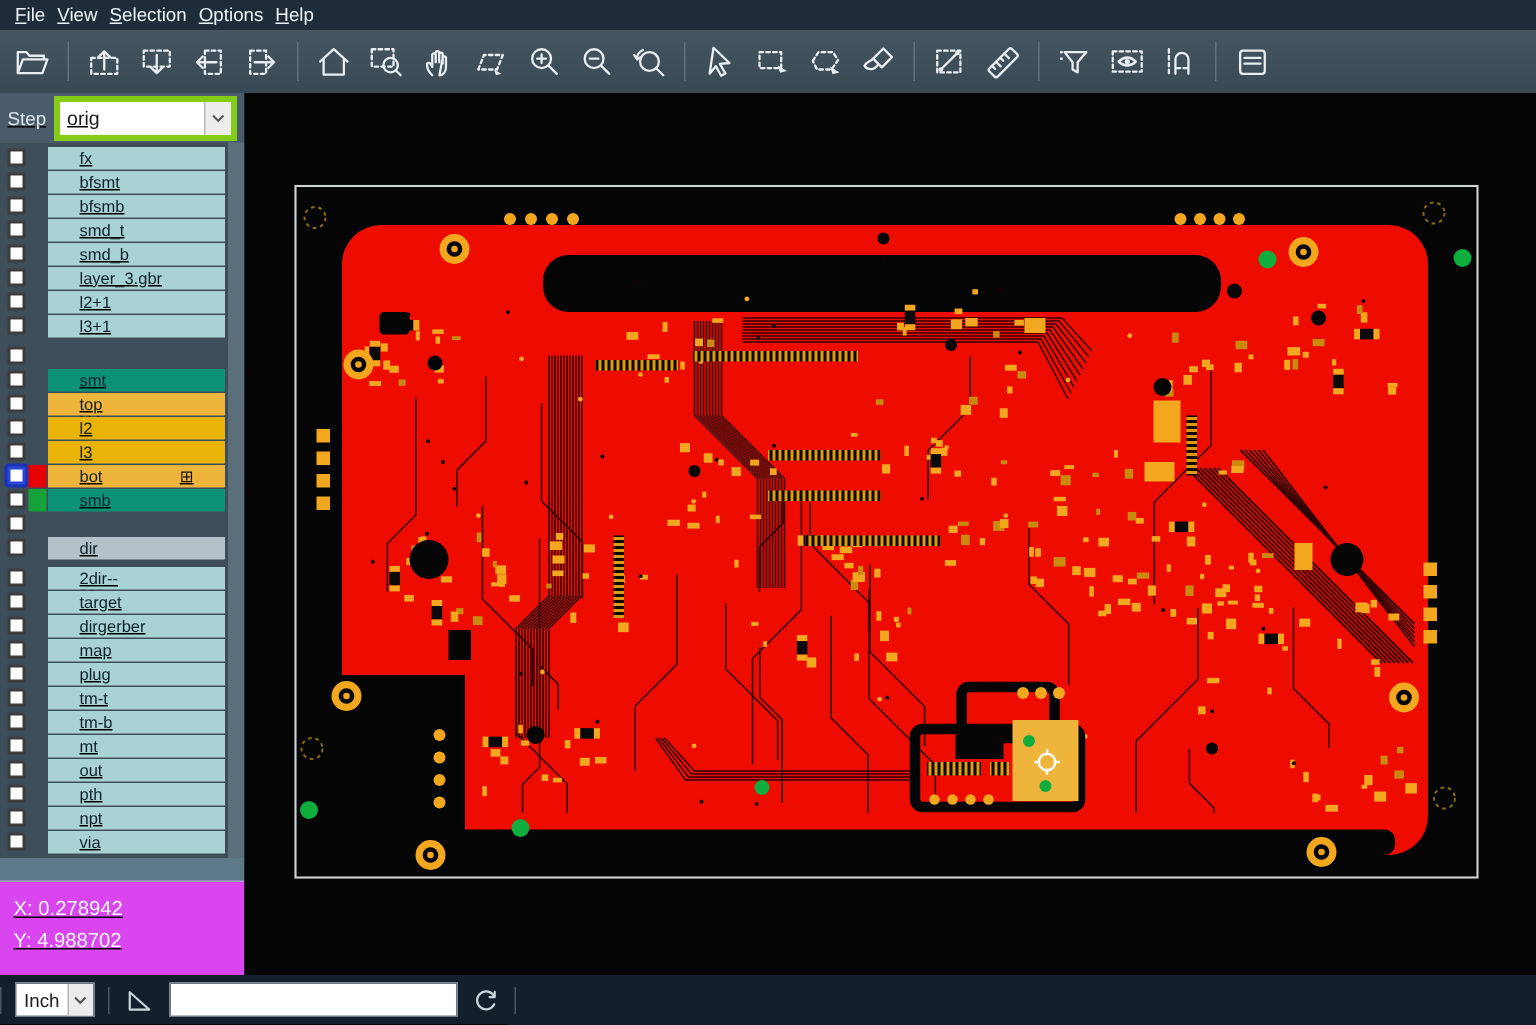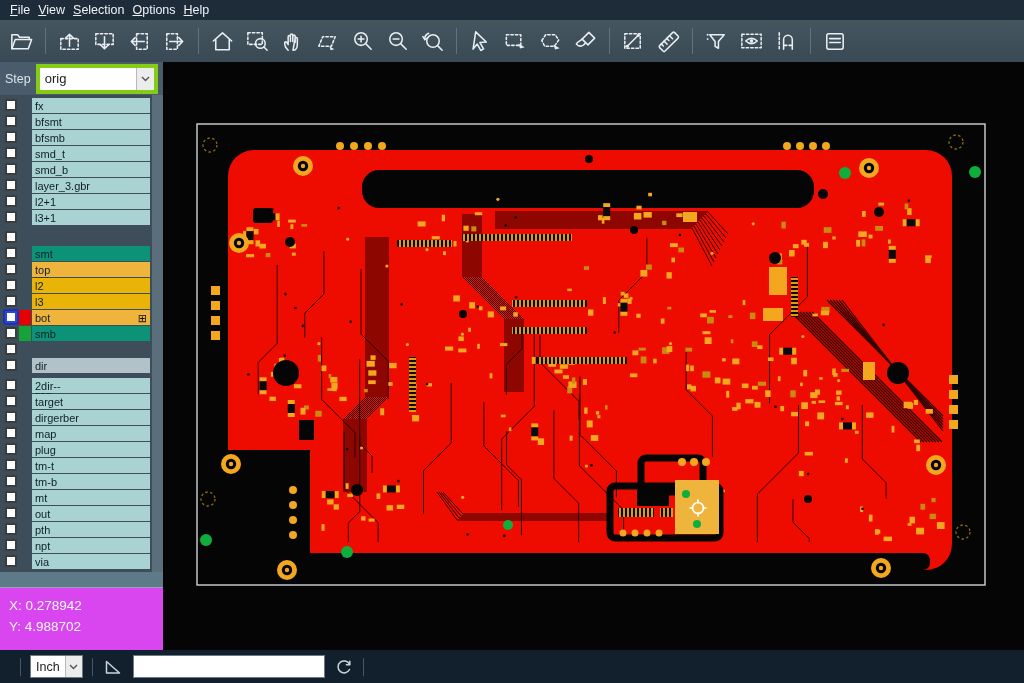--- a/index.html
+++ b/index.html
@@ -11,55 +11,55 @@
   .menu-item{display:inline-block;color:#eef3f6;font-size:12.5px;cursor:default;}
   .menu-item::first-letter{text-decoration:underline;}
   
   .toolbar{height:42px;flex:none;background:linear-gradient(#45565f,#394955);
            display:flex;align-items:center;padding:0 4px;}
   .tool{width:35px;height:36px;background:transparent;border:none;display:flex;
         align-items:center;justify-content:center;padding:0;}
   .tool svg{stroke:#e8eef2;fill:none;stroke-width:1.6;stroke-linecap:round;stroke-linejoin:round;}
   .tsep{width:1px;height:26px;background:#61727e;margin:0 6px;flex:none;}
   
-  .main{flex:1;display:flex;min-height:0;}
+  .main{flex:1;display:flex;min-height:0;text-decoration:underline;}
   .sidebar{width:163px;flex:none;background:#5e7a88;display:flex;flex-direction:column;}
   .step-row{height:33px;flex:none;background:#4a5c6b;display:flex;align-items:center;
             padding:0 5px;gap:5px;}
   .step-label{color:#dce4e9;font-size:12.5px;}
   .step-select{flex:1;height:22px;background:#fff;display:flex;align-items:center;
                border:4px solid #84cc16;}
   .step-val{flex:1;font-size:13px;color:#1c1c1c;padding-left:5px;}
   .step-chev{width:17px;height:100%;background:#ececec;border-left:1px solid #b9b9b9;
              display:flex;align-items:center;justify-content:center;}
   
   .layer-list{position:relative;background:#3e4d5a;padding:3px 13px 2px 3px;flex:none;}
   .scroll-track{position:absolute;top:0;right:0;bottom:0;width:11px;background:#5b6e7c;}
   .layer-group{margin-bottom:5px;}
   .layer-group:last-child{margin-bottom:0;}
   .layer-row{display:flex;height:15px;margin-bottom:1px;align-items:stretch;}
   .cb{width:12px;height:12px;flex:none;margin:1px 2px 0 2px;background:#fff;
       border:2px solid #3c3c3c;border-radius:1px;box-sizing:border-box;}
   .cb.sel{border-color:#2a46d4;box-shadow:0 0 0 2px #1d32b4;}
   .swatch{width:12px;flex:none;margin-right:1px;}
   .lab{flex:1;font-size:11px;color:#0e2129;display:flex;align-items:center;
-       padding:0 3px;min-width:0;}
+       padding:0 21px;min-width:0;}
   .badge{margin-left:auto;font-size:11px;line-height:10px;color:#111;}
   .c-cyan{background:#a9d2d2;} .c-white{background:#ffffff;margin-top:48px;}
   .c-teal{background:#0c9377;} .c-amber{background:#efb43c;}
   .c-mustard{background:#eab308;} .c-gray{background:#b3c2c9;}
   .side-fill{flex:1;background:#5e7a88;}
   .coords{flex:none;background:#d946ef;border-top:1px solid #93a7b1;
           padding:8px 9px 12px;color:#f4f8fa;font-size:13.5px;line-height:1.55;}
   
   .canvas{flex:1;position:relative;background:#050505;min-width:0;}
   .canvas svg{position:absolute;inset:0;width:100%;height:100%;}
   
   .statusbar{height:33px;flex:none;background:#12202d;display:flex;align-items:center;
-             padding:0 20px;gap:9px;}
+             padding:0 0;gap:9px;}
   .ssep{width:1px;height:18px;background:#465866;flex:none;}
   .unit-select{height:21px;background:#fff;display:flex;align-items:center;border:1px solid #6b7a85;}
   .unit-val{font-size:12.5px;color:#1c1c1c;padding:0 5px;}
   .unit-chev{width:16px;height:100%;background:#ececec;border-left:1px solid #b9b9b9;
              display:flex;align-items:center;justify-content:center;}
   .cmd-input{width:182px;height:21px;border:1px solid #6b7a85;background:#fff;
              font-family:"Liberation Sans",sans-serif;font-size:12px;padding:0 4px;}
   .sbi{stroke:#c9d4da;fill:none;stroke-width:1.5;stroke-linecap:round;stroke-linejoin:round;}
 </style>
 </head>

